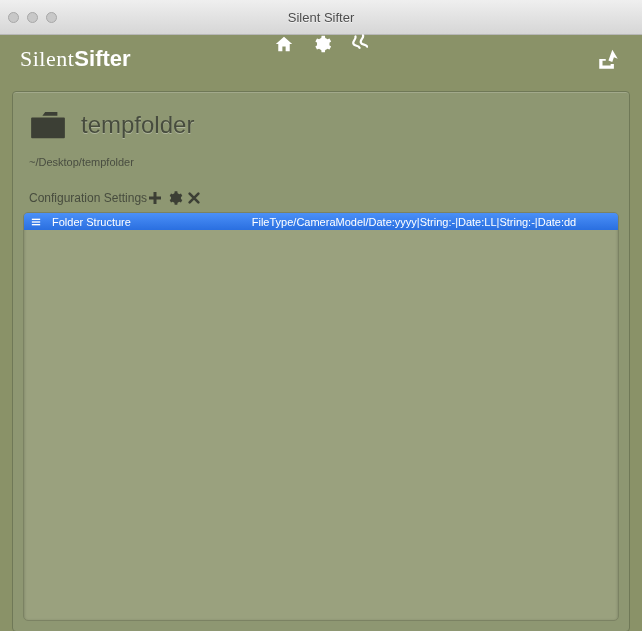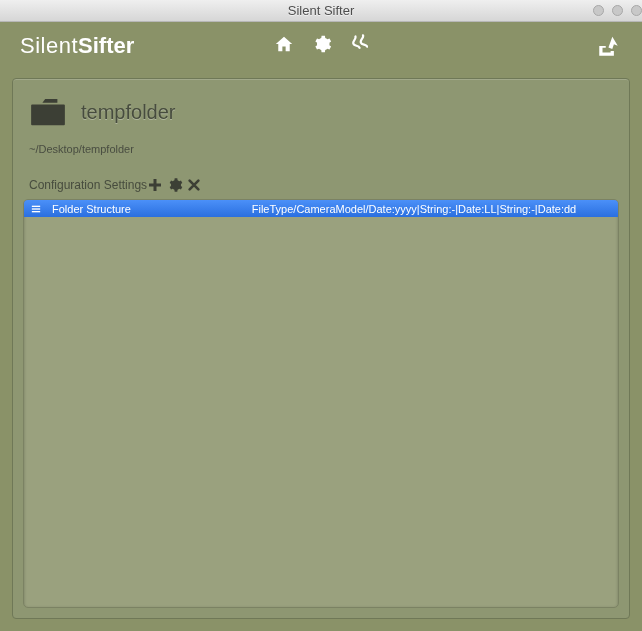--- a/index.html
+++ b/index.html
@@ -4,27 +4,26 @@
 <style>
   * { margin: 0; padding: 0; box-sizing: border-box; }
   html, body { width: 642px; height: 631px; overflow: hidden; }
   body {
     font-family: "Lucida Grande", "Helvetica Neue", Arial, sans-serif;
     background: #e8e8e8;
   }
 
   
   .titlebar {
-    height: 22px;
+    height: 35px;
     background: linear-gradient(to bottom, #efefef 0%, #d6d6d6 100%);
     border-bottom: 1px solid #b7b7b7;
     display: flex;
     align-items: center;
     position: relative;
-    justify-content: flex-end;
   }
   .traffic-lights {
     display: flex;
     gap: 8px;
     padding-left: 8px;
   }
   .tl {
     width: 11px; height: 11px; border-radius: 50%;
     background: #c8c8c8;
     border: 1px solid #a8a8a8;
@@ -55,21 +54,21 @@
     align-items: center;
     padding: 0 20px;
     color: #fff;
   }
   .logo {
     display: flex;
     align-items: baseline;
     gap: 0;
   }
   .logo-part1 {
-    font-family: Liberation Sans, sans-serif;
+    font-family: Liberation Serif, serif;
     font-weight: 200;
     font-size: 22px;
     letter-spacing: 0.5px;
     color: #ffffff;
   }
   .logo-part2 {
     font-family: Liberation Sans, sans-serif;
     font-weight: 600;
     font-size: 22px;
     color: #ffffff;
@@ -104,21 +103,21 @@
   }
 
   .folder-header {
     display: flex;
     align-items: center;
     gap: 14px;
     padding: 6px 6px 0 6px;
   }
   .folder-icon svg { display:block; }
   .folder-name {
-    font-size: 20px;
+    font-size: 24px;
     color: #474c3e;
     text-shadow: 0 1px 0 rgba(255,255,255,0.3);
   }
   .folder-path {
     font-size: 11px;
     color: #494d41;
     padding: 16px 0 8px 6px;
   }
 
   .config-header {

